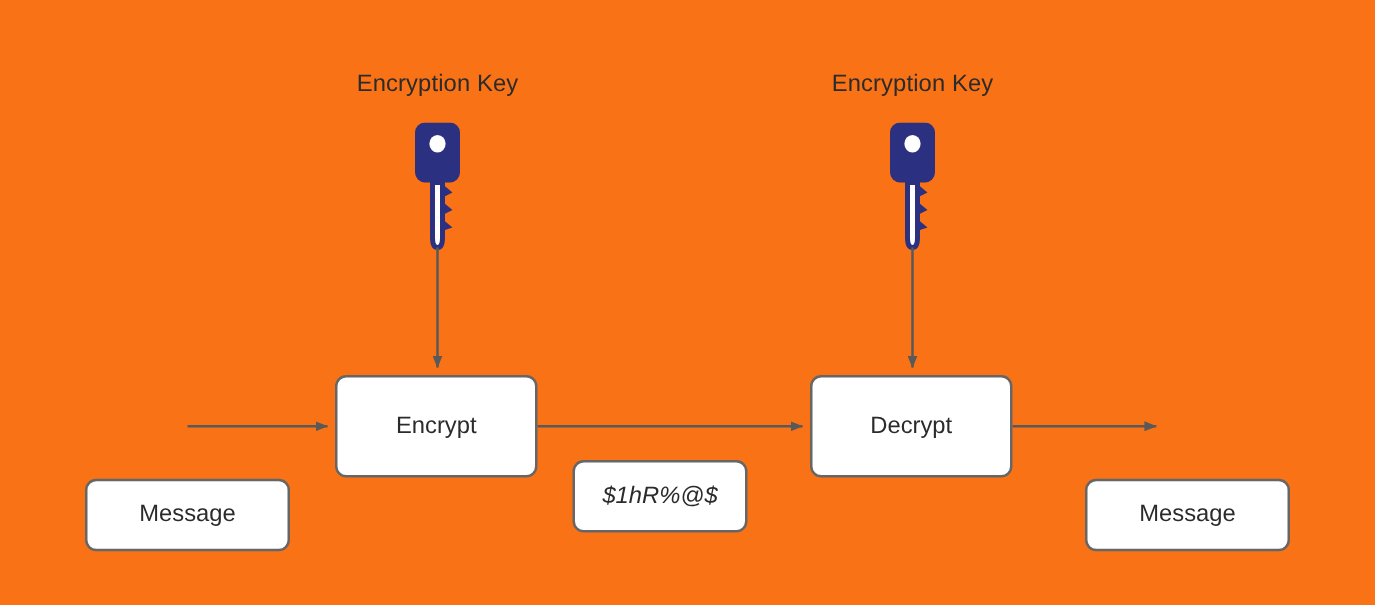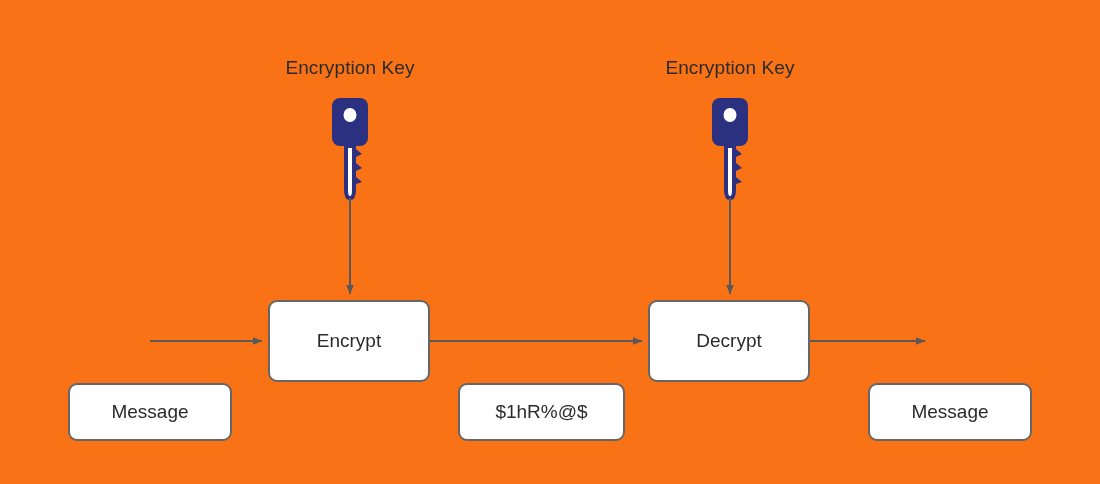--- a/index.html
+++ b/index.html
@@ -146,17 +146,17 @@
       <line x1="810" y1="341" x2="925" y2="341" stroke="#595959" stroke-width="2" marker-end="url(#ah)"></line>
     </g>
   </svg>
 
   <div class="node-box" style="left:268px; top:300px; width:162px; height:82px;">Encrypt</div>
 
   <div class="node-box" style="left:648px; top:300px; width:162px; height:82px;">Decrypt</div>
 
   <div class="node-box" style="left:68px; top:383px; width:164px; height:58px;">Message</div>
 
-  <div class="node-box" style="left:458px; top:383px; width:167px; height:58px;">$1hR%@$</div>
+  <div class="node-box" style="left:458px; top:368px; width:140px; height:58px;font-style:italic;">$1hR%@$</div>
 
   <div class="node-box" style="left:868px; top:383px; width:164px; height:58px;">Message</div>
 
 </div>
 
 </body></html>

